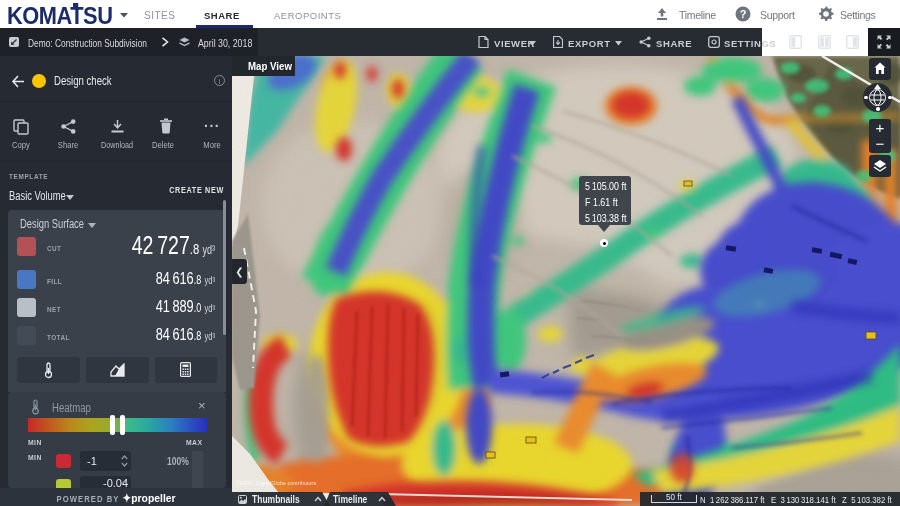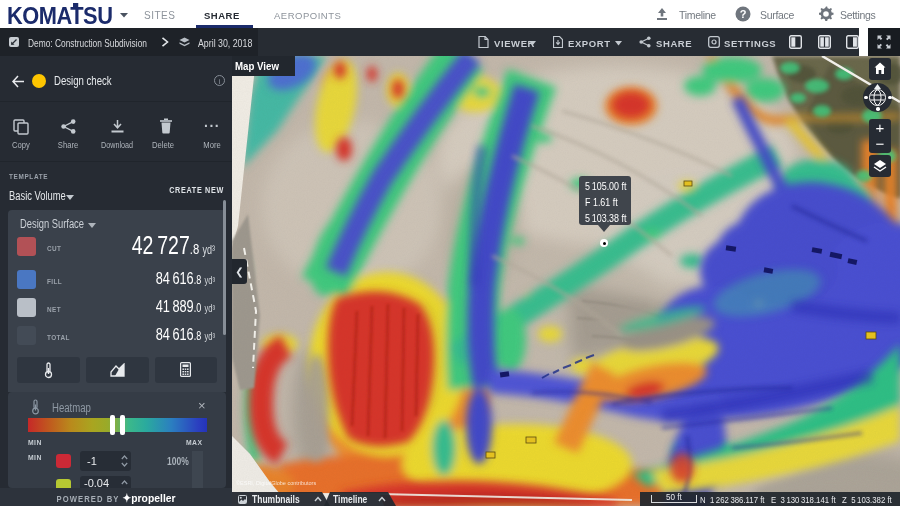--- a/index.html
+++ b/index.html
@@ -1,20 +1,20 @@
 <!DOCTYPE html>
 <html><head>
 <meta charset="utf-8">
 <style>
   * { margin:0; padding:0; box-sizing:border-box; }
   html,body { width:900px; height:506px; overflow:hidden; background:#fff;
     font-family:"Liberation Sans", sans-serif; }
   .abs { position:absolute; }
   #topbar { position:absolute; left:0; top:0; width:836px; height:28px; background:#ffffff; }
-  #bar2 { position:absolute; left:0; top:28px; width:859px; height:28px; background:#272c33; }
+  #bar2 { position:absolute; left:0; top:28px; width:762px; height:28px; background:#272c33; }
   #bar2left { position:absolute; left:0; top:0; width:258px; height:28px; background:#1e2228; }
   #sidebar { position:absolute; left:0; top:56px; width:232px; height:450px; background:#262b33; overflow:hidden; }
   .lbl { color:#9ba2ab; font-size:9px; font-weight:bold; letter-spacing:0.6px; }
 </style>
 </head>
 <body>
 
 <div id="topbar">
   <svg class="abs" style="left:7px;top:3px" width="130" height="23" viewBox="0 0 130 23">
     <g transform="scale(0.95,1)">
@@ -29,21 +29,21 @@
   <div class="abs" style="left:274px;top:10px;font-size:9.5px;letter-spacing:0.5px;color:#8d939b;">AEROPOINTS</div>
   <svg class="abs" style="left:655px;top:7px" width="14" height="14" viewBox="0 0 14 14">
     <path d="M7 1 L11 6 L8.3 6 L8.3 9.5 L5.7 9.5 L5.7 6 L3 6 Z" fill="#6f757d"></path>
     <rect x="2" y="11" width="10" height="2" fill="#6f757d"></rect>
   </svg>
   <div class="abs" style="left:679px;top:9px;font-size:10.5px;letter-spacing:-0.3px;color:#72787f;">Timeline</div>
   <svg class="abs" style="left:735px;top:6px" width="16" height="16" viewBox="0 0 16 16">
     <circle cx="8" cy="8" r="7.5" fill="#6f757d"></circle>
     <text x="8" y="12" text-anchor="middle" font-size="11" font-weight="bold" fill="#ffffff" font-family="Liberation Sans">?</text>
   </svg>
-  <div class="abs" style="left:760px;top:9px;font-size:10.5px;letter-spacing:-0.3px;color:#72787f;">Surface</div>
+  <div class="abs" style="left:760px;top:9px;font-size:10.5px;letter-spacing:-0.3px;color:#72787f;">Support</div>
   <svg class="abs" style="left:818px;top:6px" width="16" height="16" viewBox="0 0 16 16">
     <path fill="#6f757d" d="M8 0.5 l1.2 0 l0.4 1.8 a6 6 0 0 1 1.7 0.7 l1.6-1 l1.1 1.1 l-1 1.6 a6 6 0 0 1 0.7 1.7 l1.8 0.4 l0 1.9 l-1.8 0.4 a6 6 0 0 1 -0.7 1.7 l1 1.6 l-1.1 1.1 l-1.6-1 a6 6 0 0 1 -1.7 0.7 l-0.4 1.8 l-1.9 0 l-0.4-1.8 a6 6 0 0 1 -1.7-0.7 l-1.6 1 l-1.1-1.1 l1-1.6 a6 6 0 0 1 -0.7-1.7 l-1.8-0.4 l0-1.9 l1.8-0.4 a6 6 0 0 1 0.7-1.7 l-1-1.6 l1.1-1.1 l1.6 1 a6 6 0 0 1 1.7-0.7 z M8 5.2 a2.8 2.8 0 1 0 0 5.6 a2.8 2.8 0 1 0 0-5.6 z"></path>
   </svg>
   <div class="abs" style="left:840px;top:9px;font-size:10.5px;letter-spacing:-0.3px;color:#72787f;">Settings</div>
 </div>
 
 <div id="bar2">
   <div id="bar2left"></div>
   <svg class="abs" style="left:9px;top:9px" width="10" height="10" viewBox="0 0 10 10">
     <rect x="0" y="0" width="10" height="10" rx="2" fill="#c8cdd2"></rect>
@@ -229,21 +229,21 @@
   <div class="abs" style="left:56px;top:398px;width:15px;height:14px;border-radius:3px;background:#cc2936;"></div>
   <div class="abs" style="left:80px;top:395px;width:51px;height:20px;background:#272d36;border-radius:3px;color:#e8eaed;font-size:11px;line-height:20px;padding-left:7px;">-1</div>
   <svg class="abs" style="left:121px;top:399px" width="7" height="12" viewBox="0 0 7 12">
       <path d="M0.8 4 L3.5 1 L6.2 4" stroke="#8f99a4" stroke-width="1.2" fill="none"></path>
       <path d="M0.8 8 L3.5 11 L6.2 8" stroke="#8f99a4" stroke-width="1.2" fill="none"></path>
     </svg>
   <div class="abs" style="left:167px;top:400px;font-size:10px;font-weight:bold;color:#aab2ba;transform:scaleX(0.85);transform-origin:0 0;">100%</div>
   <div class="abs" style="left:192px;top:395px;width:11px;height:37px;background:#3e4650;"></div>
 
   <div class="abs" style="left:56px;top:423px;width:15px;height:9px;border-radius:3px 3px 0 0;background:#b6c832;"></div>
-  <div class="abs" style="left:80px;top:420px;width:51px;height:12px;background:#272d36;border-radius:3px 3px 0 0;color:#e8eaed;font-size:11px;line-height:14px;padding-left:4px;">-0.04</div>
+  <div class="abs" style="left:80px;top:420px;width:51px;height:12px;background:#272d36;border-radius:3px 3px 0 0;color:#e8eaed;font-size:11px;line-height:14px;padding-left:23px;">-0.04</div>
   <svg class="abs" style="left:121px;top:424px" width="7" height="5" viewBox="0 0 7 5">
       <path d="M0.8 4 L3.5 1 L6.2 4" stroke="#8f99a4" stroke-width="1.2" fill="none"></path>
     </svg>
 
   <div class="abs" style="left:223px;top:144px;width:3px;height:135px;background:#878e97;border-radius:2px;"></div>
 
   <div class="abs" style="left:0;top:432px;width:232px;height:18px;background:#2d333c;"></div>
   <div class="abs" style="left:0;top:435px;width:232px;text-align:center;font-size:8.5px;font-weight:bold;letter-spacing:1.2px;color:#a7aeb6;transform:scaleX(0.9);">POWERED BY <span style="font-size:11.5px;letter-spacing:0;color:#fff;">✦propeller</span></div>
 </div>
 
@@ -464,21 +464,21 @@
   <filter id="noise">
         <feTurbulence type="fractalNoise" baseFrequency="0.9" numOctaves="2" result="n"></feTurbulence>
         <feColorMatrix in="n" type="matrix" values="0 0 0 0 0.1  0 0 0 0 0.09  0 0 0 0 0.08  0 0 0 0.4 0"></feColorMatrix>
       </filter>
   <rect width="668" height="450" filter="url(#noise)" opacity="0.12"></rect>
 
   <text x="4" y="429" font-family="Liberation Sans" font-size="5.5" fill="#ffffff" opacity="0.75">©ESRI, DigitalGlobe contributors</text>
 </svg>
 </div>
 
-<div class="abs" style="left:232px;top:56px;width:63px;height:20px;background:#22272e;color:#fff;font-size:11px;font-weight:bold;text-align:left;line-height:20px;"><span style="display:inline-block;transform:scaleX(0.88);">Map View</span></div>
+<div class="abs" style="left:232px;top:56px;width:63px;height:20px;background:#22272e;color:#fff;font-size:11px;font-weight:bold;text-align:right;line-height:20px;"><span style="display:inline-block;transform:scaleX(0.88);">Map View</span></div>
 
 <div class="abs" style="left:232px;top:259px;width:15px;height:25px;background:#22272e;border-radius:0 3px 3px 0;color:#dfe3e7;font-size:10px;text-align:center;line-height:25px;">❮</div>
 
 <div class="abs" style="left:579px;top:176px;width:52px;height:49px;background:#40454c;border-radius:3px;color:#fff;font-size:10.5px;line-height:16px;padding:2px 0 0 6px;"><span style="display:inline-block;transform:scaleX(0.85);transform-origin:0 0;white-space:nowrap;">5 105.00 ft<br>F 1.61 ft<br>5 103.38 ft</span></div>
 <div class="abs" style="left:598px;top:225px;width:0;height:0;border-left:6px solid transparent;border-right:6px solid transparent;border-top:7px solid #40454c;"></div>
 <div class="abs" style="left:600px;top:239px;width:8px;height:8px;border-radius:50%;background:#fff;"></div>
 <div class="abs" style="left:602.5px;top:241.5px;width:3px;height:3px;border-radius:50%;background:#000;"></div>
 
 <div class="abs" style="left:869px;top:58px;width:22px;height:22px;background:#262b33;border-radius:3px;"></div>
 <svg class="abs" style="left:874px;top:62px" width="12" height="13" viewBox="0 0 12 13">

